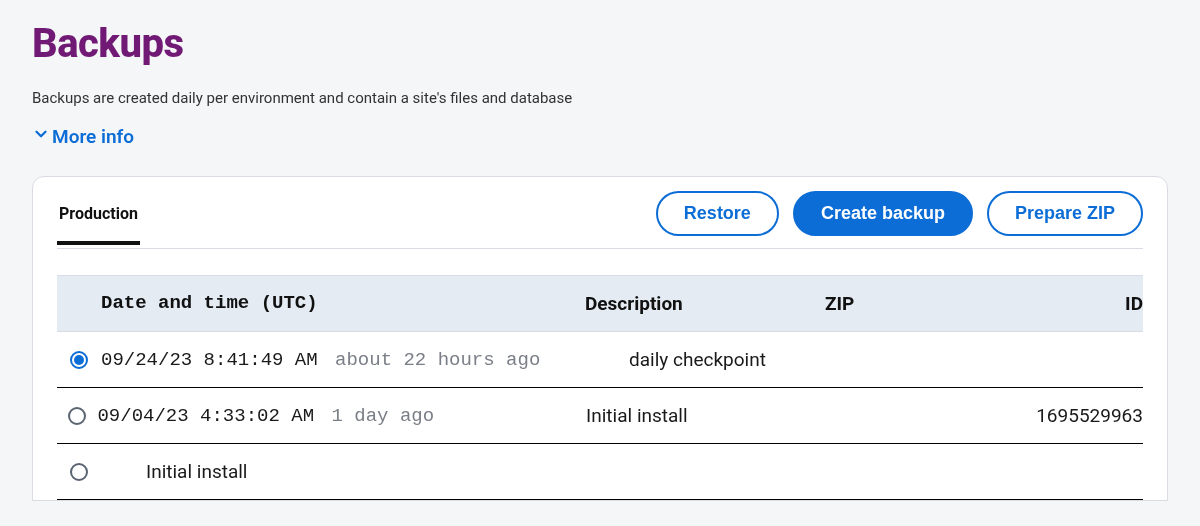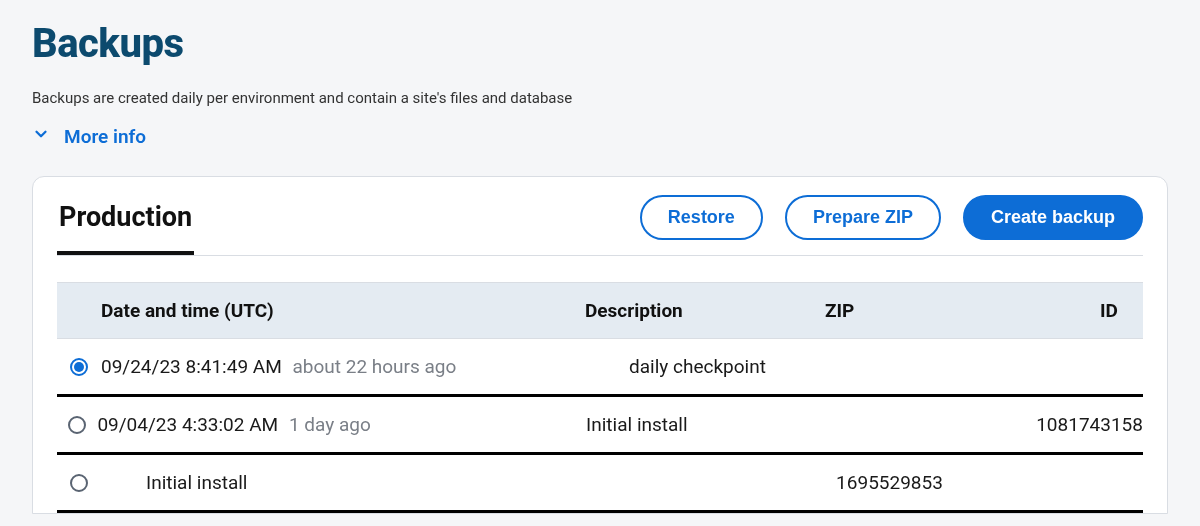--- a/index.html
+++ b/index.html
@@ -6,33 +6,33 @@
     body {
       font-family: -apple-system, BlinkMacSystemFont, "Segoe UI", Roboto, Helvetica, Arial, sans-serif;
       background: #f5f6f8;
       color: #1a1a1a;
       padding: 20px 32px 0 32px;
       width: 1200px;
     }
     h1 {
       font-size: 40px;
       font-weight: 800;
-      color: #0c4a6e;
+      color: #701a75;
       letter-spacing: -0.5px;
       margin-bottom: 22px;
     }
     .subtitle {
       font-size: 15px;
       color: #333;
       margin-bottom: 18px;
     }
     .more-info {
       display: inline-flex;
       align-items: center;
-      gap: 14px;
+      gap: 2px;
       color: #0d6dd6;
       font-size: 19px;
       font-weight: 600;
       cursor: pointer;
       margin-bottom: 28px;
       user-select: none;
     }
     .more-info svg { width: 18px; height: 18px; }
     .card {
       background: #fff;
@@ -42,29 +42,29 @@
     }
     .top-row {
       display: flex;
       align-items: center;
       justify-content: space-between;
       border-bottom: 1px solid #d9dde3;
       padding-bottom: 0;
     }
     .tabs { display: flex; }
     .tab {
-      font-size: 27px;
+      font-size: 16px;
       font-weight: 700;
       color: #111;
       padding: 10px 2px 18px 2px;
       border-bottom: 4px solid #111;
       margin-right: 20px;
       cursor: pointer;
     }
-    .actions { display: flex; gap: 22px; padding-bottom: 12px; }
+    .actions { display: flex; gap: 14px; padding-bottom: 12px; }
     .btn {
       font-size: 18px;
       font-weight: 700;
       padding: 10px 26px;
       border-radius: 999px;
       cursor: pointer;
       border: 2px solid #0d6dd6;
       background: #fff;
       color: #0d6dd6;
       white-space: nowrap;
@@ -82,27 +82,27 @@
       color: #111;
       padding: 16px 0;
       border-top: 1px solid #d9dde3;
       border-bottom: 1px solid #d9dde3;
     }
     .trow {
       display: flex;
       align-items: center;
       font-size: 19px;
       padding: 16px 0;
-      border-bottom: 3px solid #000000;
+      border-bottom: 1px solid #000000;
     }
     .col-radio { width: 44px; display: flex; justify-content: center; align-items: center; }
-    .col-date { width: 483px; padding-left: 0; }
+    .col-date { width: 483px; padding-left: 0; font-family: Liberation Mono, monospace; }
     .col-desc { width: 240px; margin-left: 45px; }
     .col-zip { width: 250px; }
-    .col-id { flex: 1; text-align: center; }
+    .col-id { flex: 1; text-align: right; }
     .thead .col-date { padding-left: 44px; }
     .rel { color: #7a7f87; margin-left: 6px; }
     .radio {
       appearance: none;
       width: 18px;
       height: 18px;
       border: 2px solid #5a6472;
       border-radius: 50%;
       position: relative;
       cursor: pointer;
@@ -135,22 +135,22 @@
   <span>More info</span>
 </div>
 
 <div class="card">
   <div class="top-row">
     <div class="tabs">
       <div class="tab">Production</div>
     </div>
     <div class="actions">
       <button class="btn">Restore</button>
+      <button class="btn primary">Create backup</button>
       <button class="btn">Prepare ZIP</button>
-      <button class="btn primary">Create backup</button>
     </div>
   </div>
 
   <div class="table">
     <div class="thead">
       <div class="col-date">Date and time (UTC)</div>
       <div class="col-desc">Description</div>
       <div class="col-zip">ZIP</div>
       <div class="col-id">ID</div>
     </div>
@@ -170,28 +170,27 @@
     <div class="trow">
       <div class="col-radio">
           <input type="radio" class="radio" name="backup" style="">
         </div>
       <div class="col-date">
         <span>09/04/23 4:33:02 AM</span>
         <span class="rel">1 day ago</span>
       </div>
       <div class="col-desc">Initial install</div>
       <div class="col-zip"></div>
-      <div class="col-id">1081743158</div>
+      <div class="col-id">1695529963</div>
     </div>
 
     <div class="trow">
       <div class="col-radio">
           <input type="radio" class="radio" name="backup" style="">
         </div>
       <div class="col-desc">Initial install</div>
       <div class="col-zip"></div>
-      <div class="col-id">1695529853</div>
     </div>
   </div>
 </div>
 
 
 
 
 </body></html>

